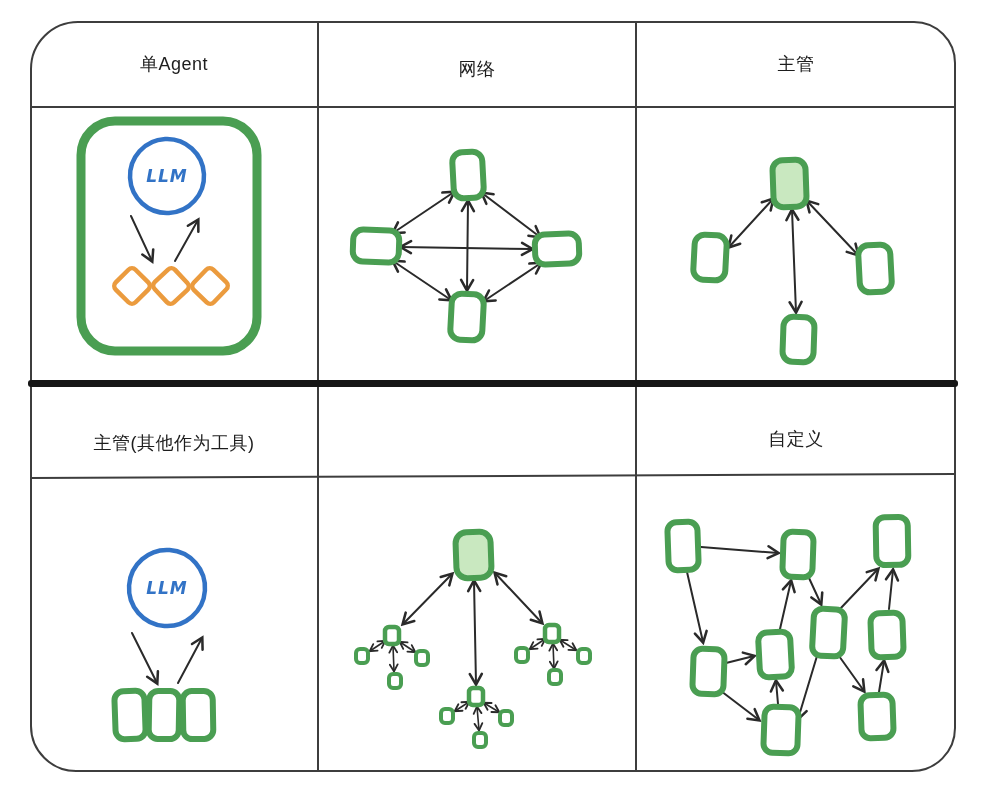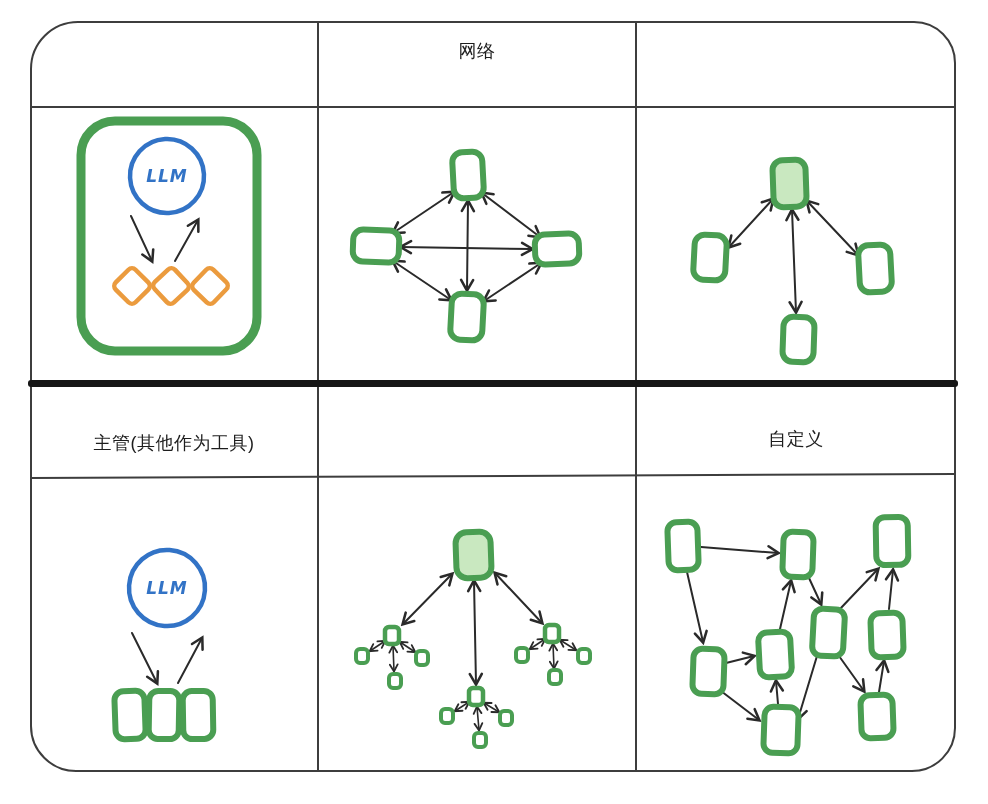--- a/index.html
+++ b/index.html
@@ -40,22 +40,28 @@
     </defs>
   </svg>
 
   <div class="frame"></div>
   <div class="vline" style="left:317px"></div>
   <div class="vline" style="left:635px"></div>
   <div class="hline" style="top:106px"></div>
   <div class="hthick"></div>
   <div class="hline" style="top:475px;transform:rotate(-0.25deg)"></div>
 
-  <div class="hdr" style="left:319px;top:8px;width:316px;height:85px">
+  <div class="hdr" style="left:31px;top:21px;width:286px;height:85px">
+      <span>单Agent</span>
+    </div>
+  <div class="hdr" style="left:319px;top:26px;width:316px;height:85px">
       <span>网络</span>
+    </div>
+  <div class="hdr" style="left:637px;top:21px;width:318px;height:85px">
+      <span>主管</span>
     </div>
   <div class="hdr" style="left:31px;top:387px;width:286px;height:112px">
       <span>主管(其他作为工具)</span>
     </div>
   <div class="hdr" style="left:637px;top:387px;width:318px;height:104px">
       <span>自定义</span>
     </div>
 
   <svg class="cellsvg" style="left:31px;top:108px" width="286" height="274" viewBox="0 0 286 274">
     <rect class="bigbox" x="50" y="13" width="176" height="230" rx="34"></rect>

